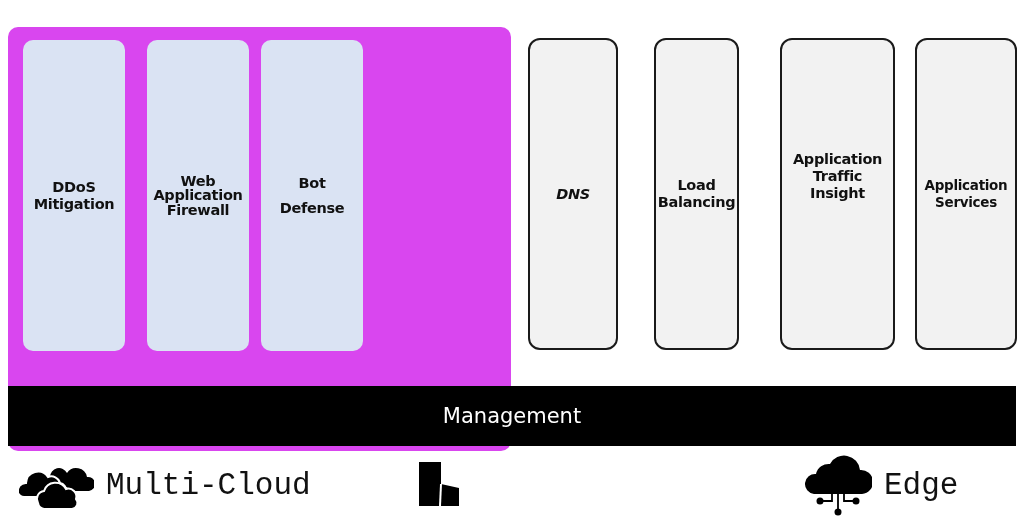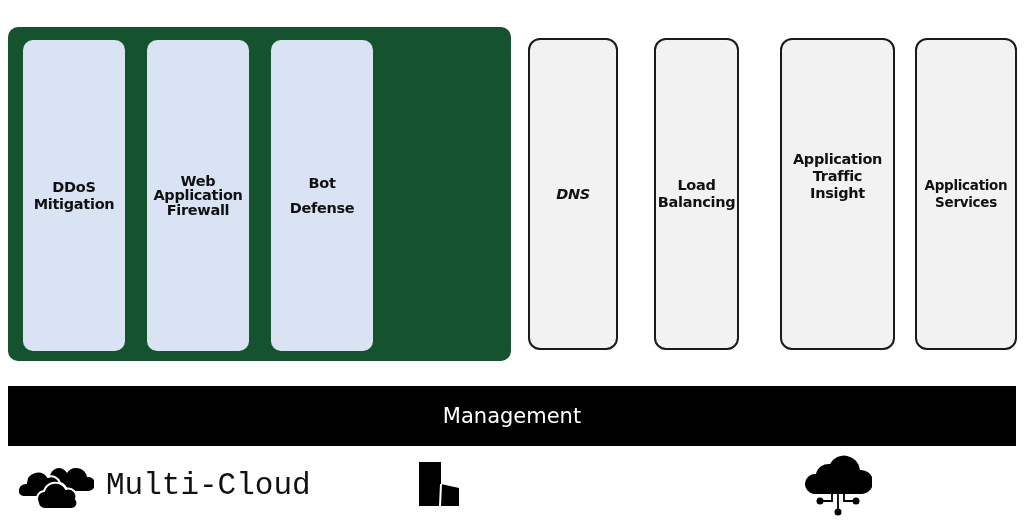--- a/index.html
+++ b/index.html
@@ -1,21 +1,21 @@
 <!DOCTYPE html>
 <html><head>
 <meta charset="utf-8">
 <style>
   * { box-sizing: border-box; margin: 0; padding: 0; }
   html, body { width: 1024px; height: 531px; background: #ffffff; overflow: hidden; }
   body { position: relative; font-family: "DejaVu Sans", sans-serif; }
 
   .security-group {
-    position: absolute; left: 8px; top: 27px; width: 503px; height: 334px;
-    background: #14532d; border-radius: 10px; padding-left: 40px;
+    position: absolute; left: 8px; top: 27px; width: 503px; height: 424px;
+    background: #d946ef; border-radius: 10px; padding-left: 40px;
   }
   .sec-box {
     position: absolute; top: 13px; height: 311px; width: 102px;
     background: #dae3f3; border-radius: 10px;
     display: flex; align-items: center; justify-content: center; text-align: center;
   }
   .svc-box {
     position: absolute; top: 38px; height: 312px;
     background: #f2f2f2; border: 2px solid #1a1a1a; border-radius: 12px;
     display: flex; align-items: center; justify-content: center; text-align: center;
@@ -41,21 +41,21 @@
 <div class="security-group">
   <div class="sec-box" style="left:15px;">
     <span class="label">DDoS
 Mitigation</span>
   </div>
   <div class="sec-box" style="left:139px;">
     <span class="label" style="line-height:14.5px;">Web
 Application
 Firewall</span>
   </div>
-  <div class="sec-box" style="left:263px;">
+  <div class="sec-box" style="left:253px;">
     <span class="label" style="line-height:25px;">Bot
 Defense</span>
   </div>
 </div>
 
 <div class="svc-box" style="left:528px; width:90px;font-style:italic;">
   <span class="label">DNS</span>
 </div>
 <div class="svc-box" style="left:654px; width:85px;">
   <span class="label">Load
@@ -98,13 +98,14 @@
 <div class="env" style="left:804px;">
   <span class="icon">
     <svg width="68" height="66" viewBox="0 0 68 66">
       <path d="M10 44 a10 10 0 0 1 2 -20 a13 13 0 0 1 14 -10 a16 16 0 0 1 30 6 a12 12 0 0 1 2 24 z" fill="#000"></path>
       <path d="M34 44 v18 M28 44 v7 h-10 M40 44 v7 h10" stroke="#000" stroke-width="1.8" fill="none"></path>
       <circle cx="34" cy="62" r="3.5" fill="#000"></circle>
       <circle cx="16" cy="51" r="3.5" fill="#000"></circle>
       <circle cx="52" cy="51" r="3.5" fill="#000"></circle>
     </svg>
   </span>
+  <span class="env-label">Edge</span>
 </div>
 
 </body></html>

